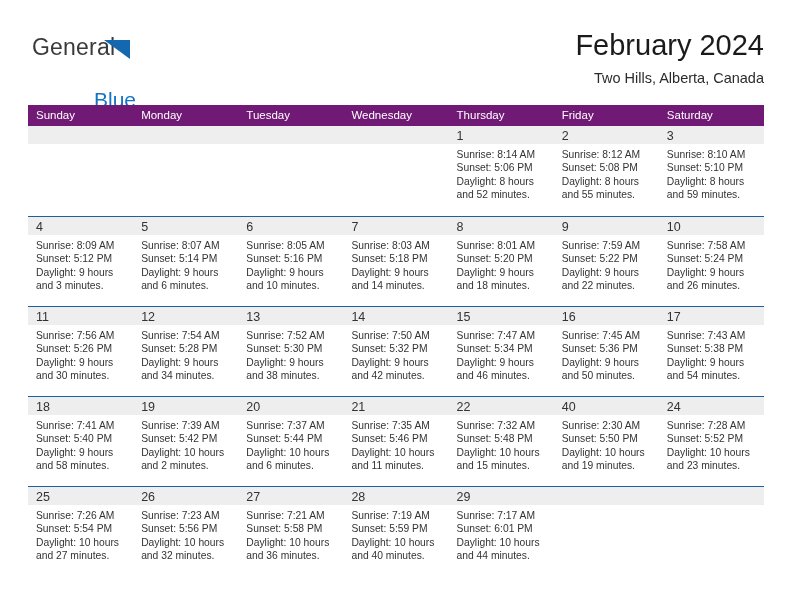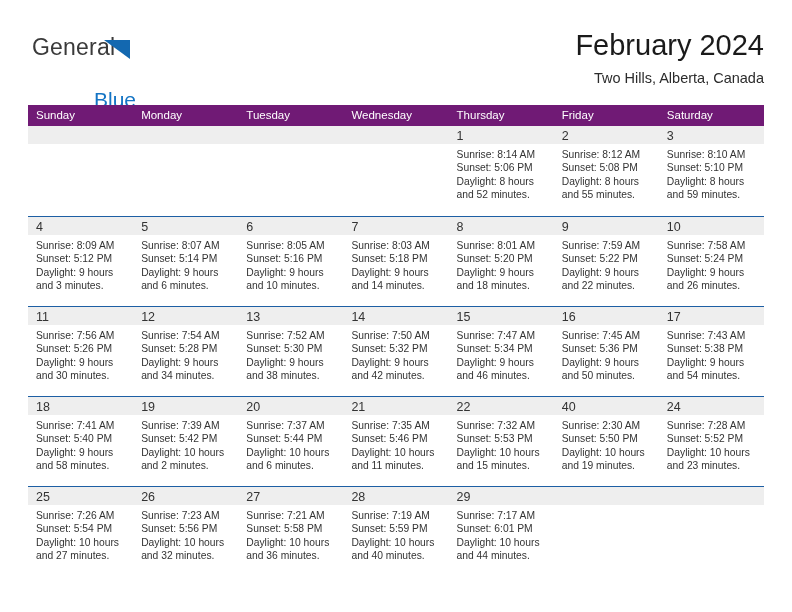--- a/index.html
+++ b/index.html
@@ -412,21 +412,21 @@
             <div>Sunrise: 7:35 AM</div>
             <div>Sunset: 5:46 PM</div>
             <div>Daylight: 10 hours</div>
             <div>and 11 minutes.</div>
           </div>
         </div>
       <div class="daycell">
           <div class="daynum-band"><span class="daynum">22</span></div>
           <div class="dayinfo">
             <div>Sunrise: 7:32 AM</div>
-            <div>Sunset: 5:53 PM</div>
+            <div>Sunset: 5:48 PM</div>
             <div>Daylight: 10 hours</div>
             <div>and 15 minutes.</div>
           </div>
         </div>
       <div class="daycell">
           <div class="daynum-band"><span class="daynum">40</span></div>
           <div class="dayinfo">
             <div>Sunrise: 2:30 AM</div>
             <div>Sunset: 5:50 PM</div>
             <div>Daylight: 10 hours</div>

